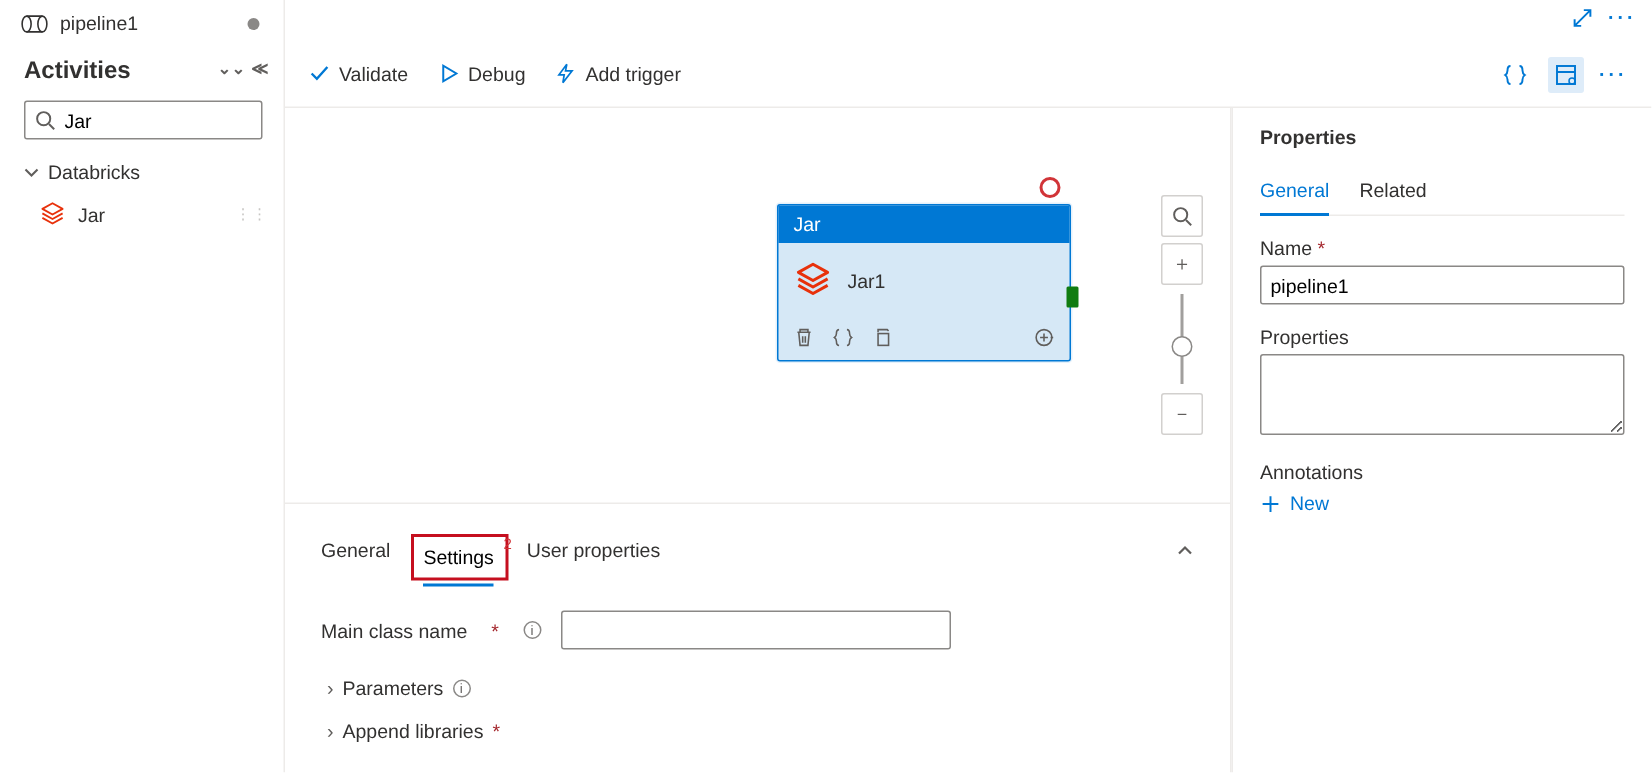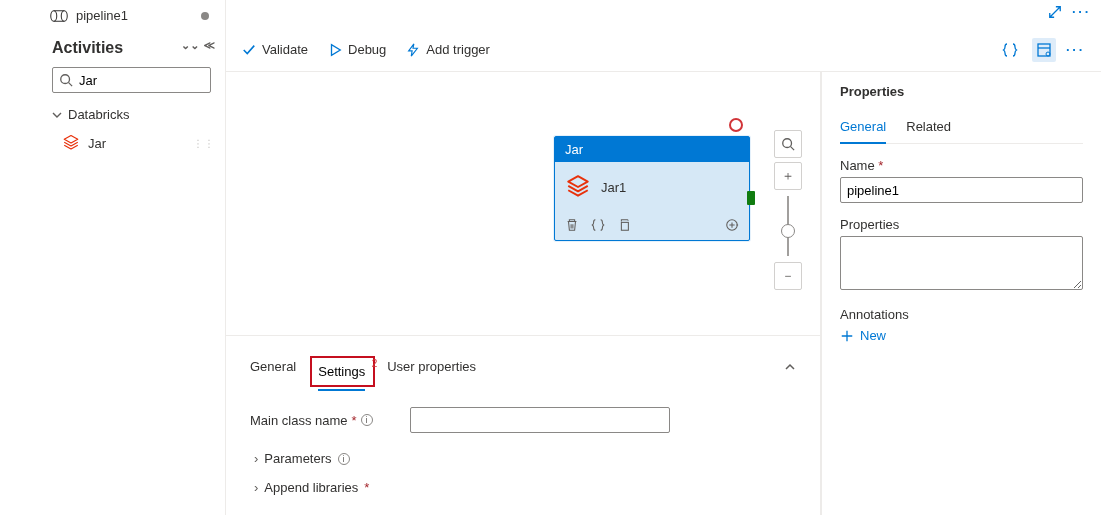--- a/index.html
+++ b/index.html
@@ -5,21 +5,21 @@
   * { box-sizing: border-box; }
   html, body {
     margin: 0; padding: 0;
     font-family: "Segoe UI", -apple-system, BlinkMacSystemFont, sans-serif;
     font-size: 13px;
     color: #323130;
     background: #fff;
     width: 1101px; height: 515px;
     overflow: hidden;
   }
-  .root { display: flex; height: 515px; padding-left: 36px; }
+  .root { display: flex; height: 515px; }
 
   
   .sidebar {
     width: 190px;
     border-right: 1px solid #edebe9;
     display: flex; flex-direction: column;
     padding: 8px 0 0 0;
   }
   .pipeline-tab {
     display: flex; align-items: center;
@@ -82,21 +82,21 @@
 
   .toolbar {
     height: 44px;
     display:flex; align-items:center;
     padding: 0 16px;
     gap: 20px;
     border-bottom: 1px solid #edebe9;
     margin-top: 28px;
   }
   .tb-btn {
-    display:flex; align-items:flex-end; gap:6px;
+    display:flex; align-items:flex-start; gap:6px;
     cursor:pointer; color:#323130;
   }
   .tb-btn svg { width:14px;height:14px; color:#0078d4; }
 
   .toolbar-right {
     margin-left:auto; display:flex; gap:10px; align-items:center;
   }
   .tool-icon {
     width:24px;height:24px;display:flex;align-items:center;justify-content:center;
     cursor:pointer; color:#0078d4; border-radius:2px;
@@ -182,21 +182,21 @@
     padding: 2px 6px 6px;
   }
   .panel-collapse {
     margin-left:auto; cursor:pointer; color:#605e5c;
   }
 
   .panel-body { padding: 16px 24px 0; }
   .form-row {
     display:flex; align-items:center; gap:10px; margin-bottom:18px;
   }
-  .form-label { width:150px; display:flex; align-items:center; gap:4px;}
+  .form-label { width:150px; display:flex; align-items:center; gap:16px;}
   .req { color:#a4262c; }
   .info-icn { width:12px;height:12px;color:#605e5c;border:1px solid #8a8886;border-radius:50%;font-size:9px;line-height:11px;text-align:center;display:inline-block;}
   .form-row input {
     width:260px; height:26px; border:1px solid #8a8886;border-radius:2px;padding:0 6px;font:inherit;
   }
   .expand-row { display:flex; align-items:center; gap:6px; margin-bottom:14px; cursor:pointer; padding-left:4px;}
   .exp-chev { color:#605e5c; }
 
   
   .properties {

